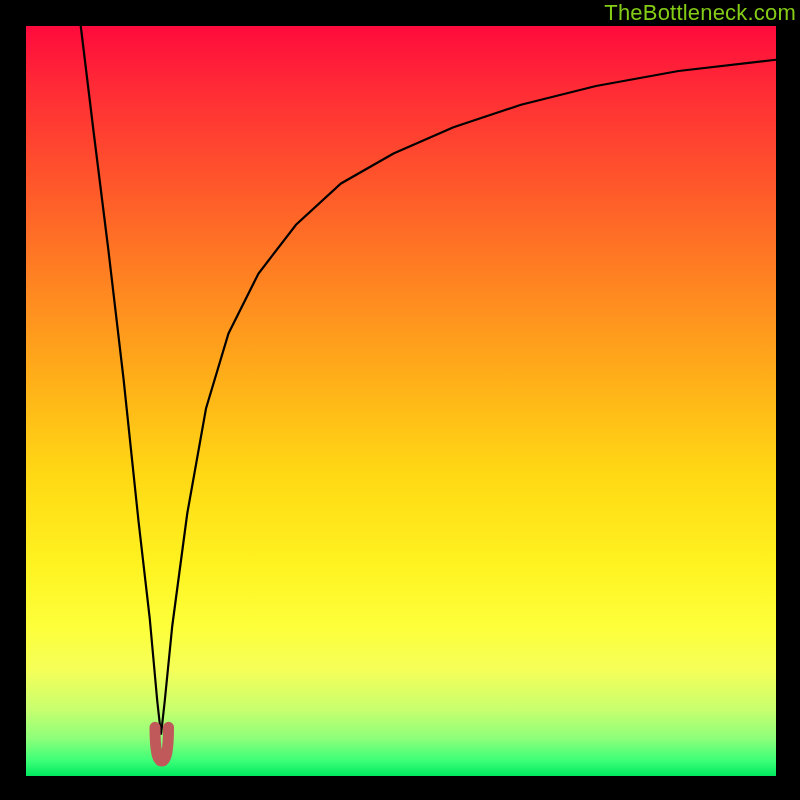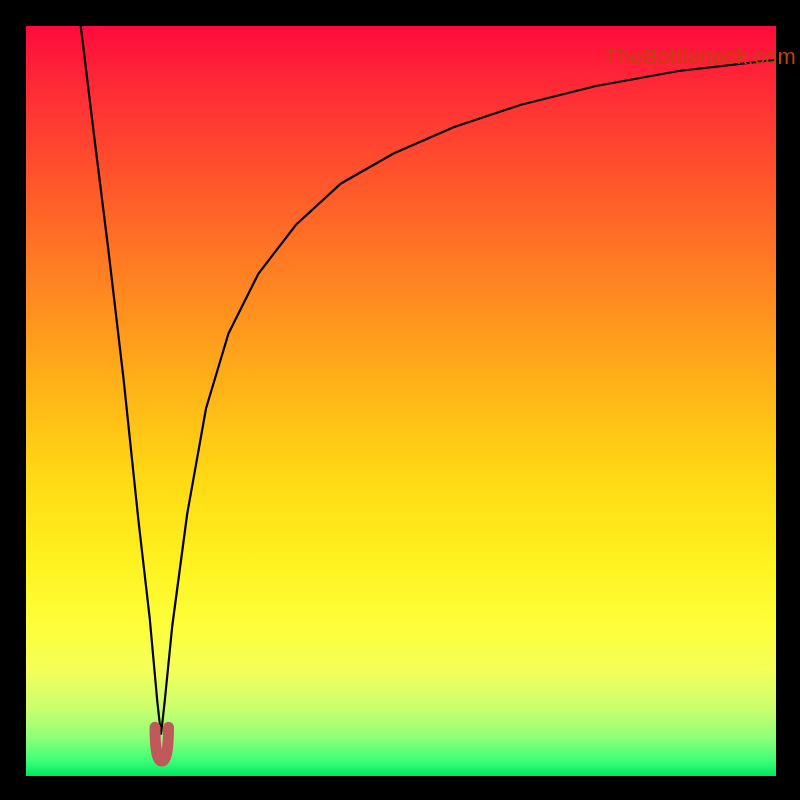--- a/index.html
+++ b/index.html
@@ -30,24 +30,23 @@
       #8dff7a 95%,
       #3bff77 98%,
       #00e85f 100%);
   }
   .watermark {
     position: absolute;
     top: 0;
     right: 4px;
     font-family: Arial, Helvetica, sans-serif;
     font-size: 22px;
-    color: #c2410c;
+    color: #84cc16;
     letter-spacing: 0.2px;
     user-select: none;
-    margin-top: 44px;
   }
   svg.curve {
     position: absolute;
     left: 0; top: 0;
     width: 750px; height: 750px;
     overflow: visible;
   }
 </style>
 </head>
 <body>

